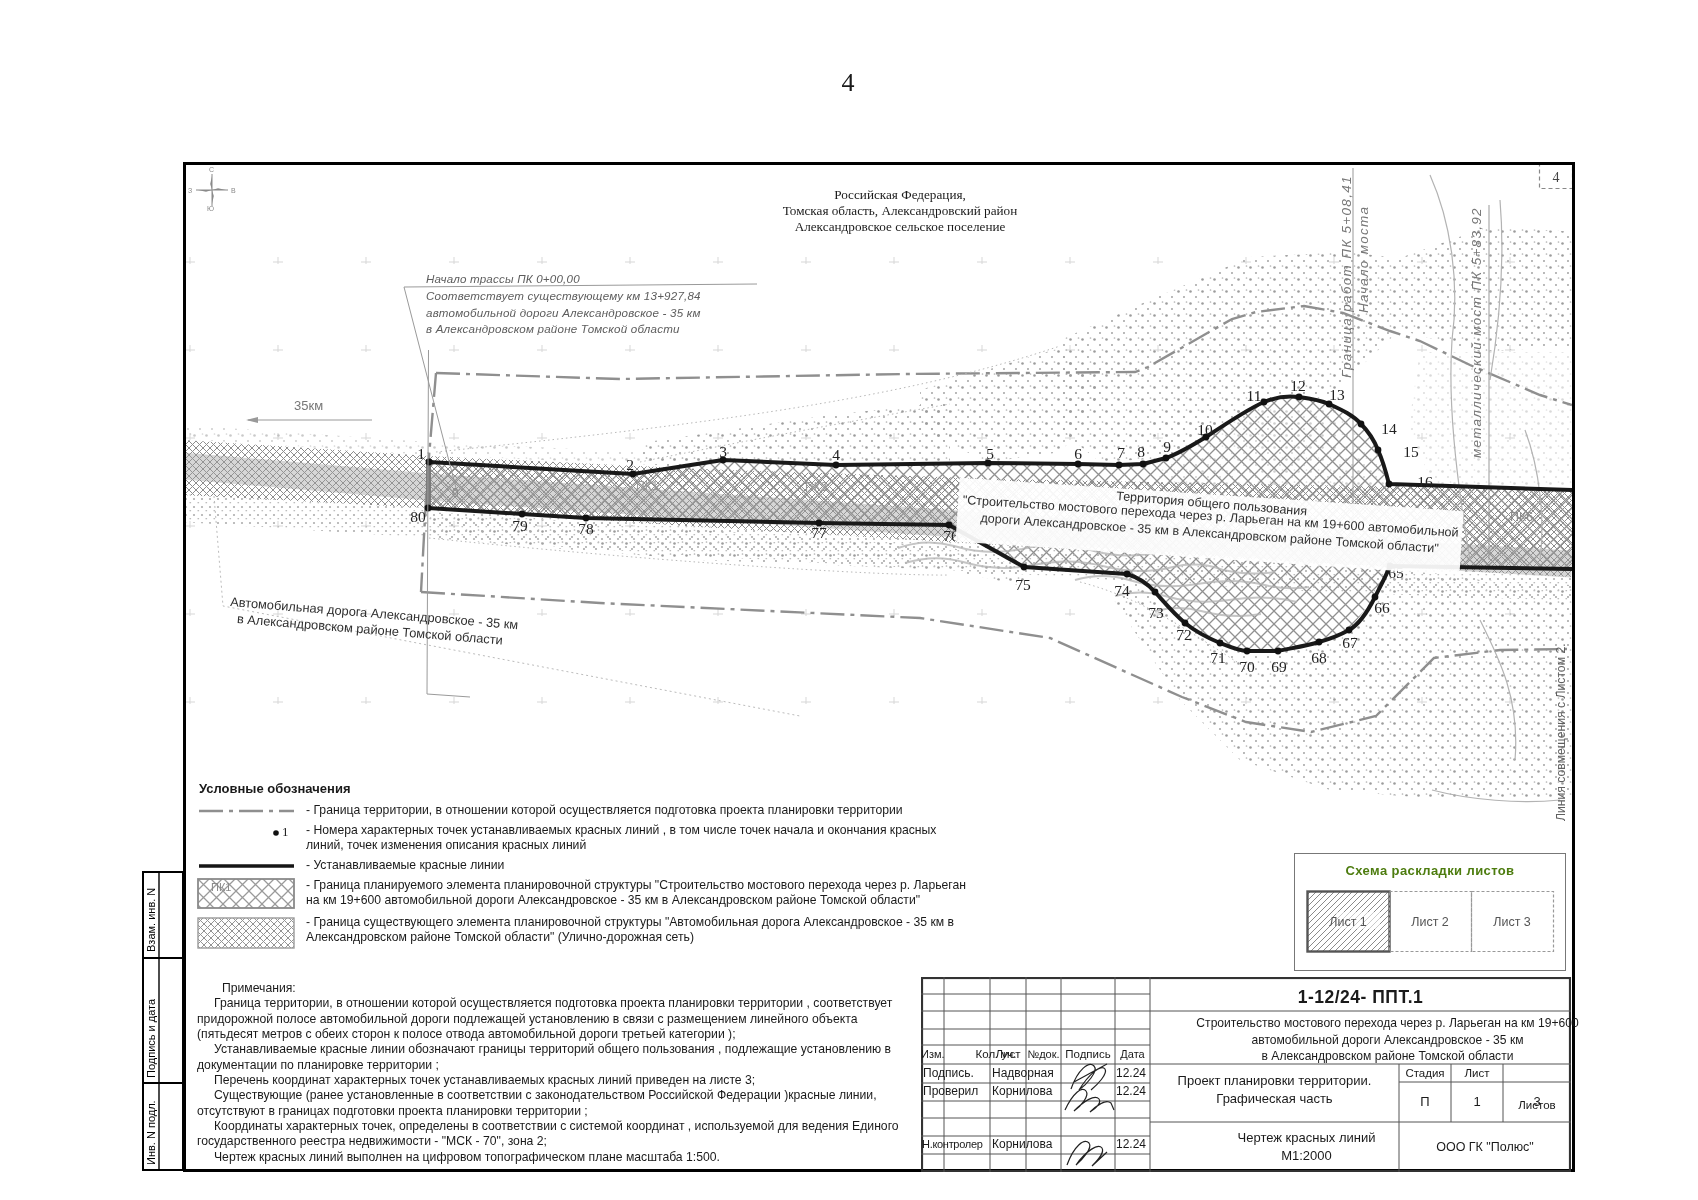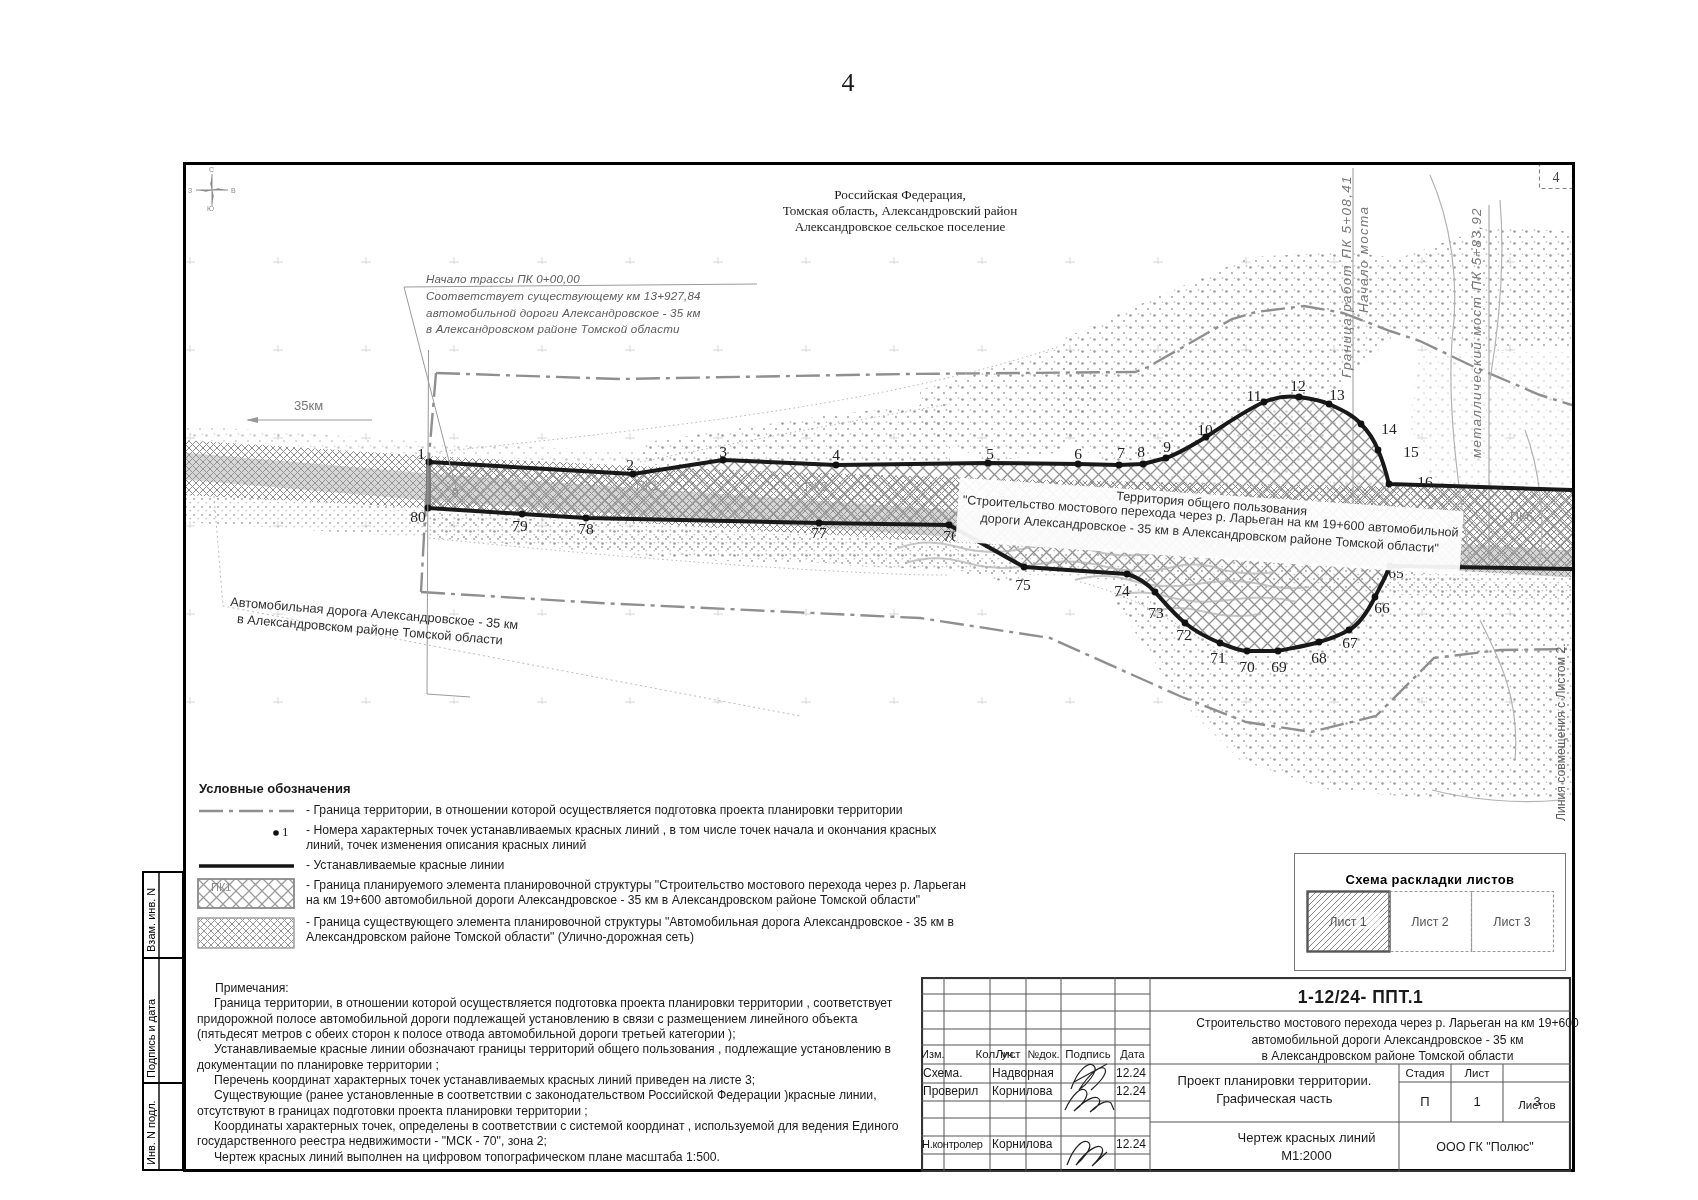--- a/index.html
+++ b/index.html
@@ -294,32 +294,32 @@
 <pattern id="pb2" width="13" height="13" patternUnits="userSpaceOnUse">
         <path d="M0 13L13 0M0 0L13 13" stroke="#9a9a9a" stroke-width="1.25" fill="none"></path>
       </pattern>
 <pattern id="ph2" width="7" height="7" patternUnits="userSpaceOnUse">
         <path d="M0 7L7 0M0 0L7 7" stroke="#949494" stroke-width="1" fill="none"></path>
       </pattern>
 </defs>
 </svg>
 
 <div class="abs" style="left:197px;top:981px;width:706px;font-size:12.2px;line-height:15.35px;">
-  <div style="margin-left:18px;">Примечания:</div>
+  <div style="margin-left:25px;">Примечания:</div>
   <div style="text-indent:17px;">Граница территории, в отношении которой осуществляется подготовка проекта планировки территории , соответствует придорожной полосе автомобильной дороги подлежащей установлению в связи с размещением линейного объекта (пятьдесят метров с обеих сторон к полосе отвода автомобильной дороги третьей категории );</div>
   <div style="text-indent:17px;">Устанавливаемые красные линии обозначают границы территорий общего пользования , подлежащие установлению в документации по планировке территории ;</div>
   <div style="text-indent:17px;">Перечень координат характерных точек устанавливаемых красных линий приведен на листе  3;</div>
   <div style="text-indent:17px;">Существующие (ранее установленные в соответствии с законодательством Российской Федерации )красные линии, отсутствуют в границах подготовки проекта планировки территории  ;</div>
   <div style="text-indent:17px;">Координаты характерных точек, определены в соответствии с системой координат , используемой для ведения Единого государственного реестра недвижимости  - "МСК - 70", зона 2;</div>
   <div style="text-indent:17px;">Чертеж красных линий выполнен на цифровом топографическом плане масштаба  1:500.</div>
 </div>
 
 <div class="abs" style="left:1294px;top:853px;width:270px;height:116px;border:1.5px solid #777;">
 
-  <div style="text-align:center;margin-top:18px;font-weight:bold;font-size:13px;color:#000000;letter-spacing:0.4px;">Схема раскладки листов</div>
+  <div style="text-align:center;margin-top:9px;font-weight:bold;font-size:13px;color:#4d7c0f;letter-spacing:0.4px;">Схема раскладки листов</div>
 
   <svg style="position:absolute;left:11px;top:36px" width="250" height="64">
     <defs>
         <pattern id="pd6" width="6" height="6" patternUnits="userSpaceOnUse">
           <path d="M0 6L6 0" stroke="#8a8a8a" stroke-width="1" fill="none"></path>
         </pattern>
       </defs>
 
     <rect x="1.5" y="1.5" width="82" height="60" fill="url(#pd6)" stroke="#555" stroke-width="2.4"></rect>
     <rect x="30" y="22" width="44" height="17" fill="#fff" opacity="0.55"></rect>
@@ -356,21 +356,21 @@
 
   <div class="abs" style="left:229px;top:38px;width:475px;text-align:center;font-size:12.1px;line-height:16.5px;">Строительство мостового перехода через р. Ларьеган на км 19+600<br>автомобильной дороги Александровское - 35 км<br>в Александровском районе Томской области</div>
 
   <div class="abs" style="left:0;top:68px;width:23px;height:19px;line-height:19px;text-align:left;font-size:11px;">Изм.</div>
   <div class="abs" style="left:23px;top:68px;width:46px;height:19px;line-height:19px;text-align:center;font-size:11.5px;padding-left:29px;">Кол. уч.</div>
   <div class="abs" style="left:69px;top:68px;width:36px;height:19px;line-height:19px;text-align:center;font-size:11.5px;">Лист</div>
   <div class="abs" style="left:105px;top:68px;width:35px;height:19px;line-height:19px;text-align:center;font-size:11px;">№док.</div>
   <div class="abs" style="left:140px;top:68px;width:54px;height:34px;line-height:19px;text-align:center;font-size:11.5px;">Подпись</div>
   <div class="abs" style="left:194px;top:68px;width:35px;height:19px;line-height:19px;text-align:center;font-size:11px;">Дата</div>
 
-  <div class="abs" style="left:2px;top:87px;width:66px;height:19px;line-height:19px;font-size:12px;">Схема.</div>
+  <div class="abs" style="left:2px;top:87px;width:66px;height:19px;line-height:19px;font-size:12px;">Подпись.</div>
   <div class="abs" style="left:71px;top:87px;width:68px;height:19px;line-height:19px;font-size:12px;">Надворная</div>
   <div class="abs" style="left:195px;top:87px;width:34px;height:19px;line-height:19px;font-size:12px;">12.24</div>
 
   <div class="abs" style="left:2px;top:105px;width:66px;height:19px;line-height:19px;font-size:12px;">Проверил</div>
   <div class="abs" style="left:71px;top:105px;width:68px;height:19px;line-height:19px;font-size:12px;">Корнилова</div>
   <div class="abs" style="left:195px;top:105px;width:34px;height:19px;line-height:19px;font-size:12px;">12.24</div>
 
   <div class="abs" style="left:1px;top:158px;width:70px;height:19px;line-height:19px;font-size:11px;letter-spacing:-0.3px;">Н.контролер</div>
   <div class="abs" style="left:71px;top:158px;width:68px;height:19px;line-height:19px;font-size:12px;">Корнилова</div>
   <div class="abs" style="left:195px;top:158px;width:34px;height:19px;line-height:19px;font-size:12px;">12.24</div>

